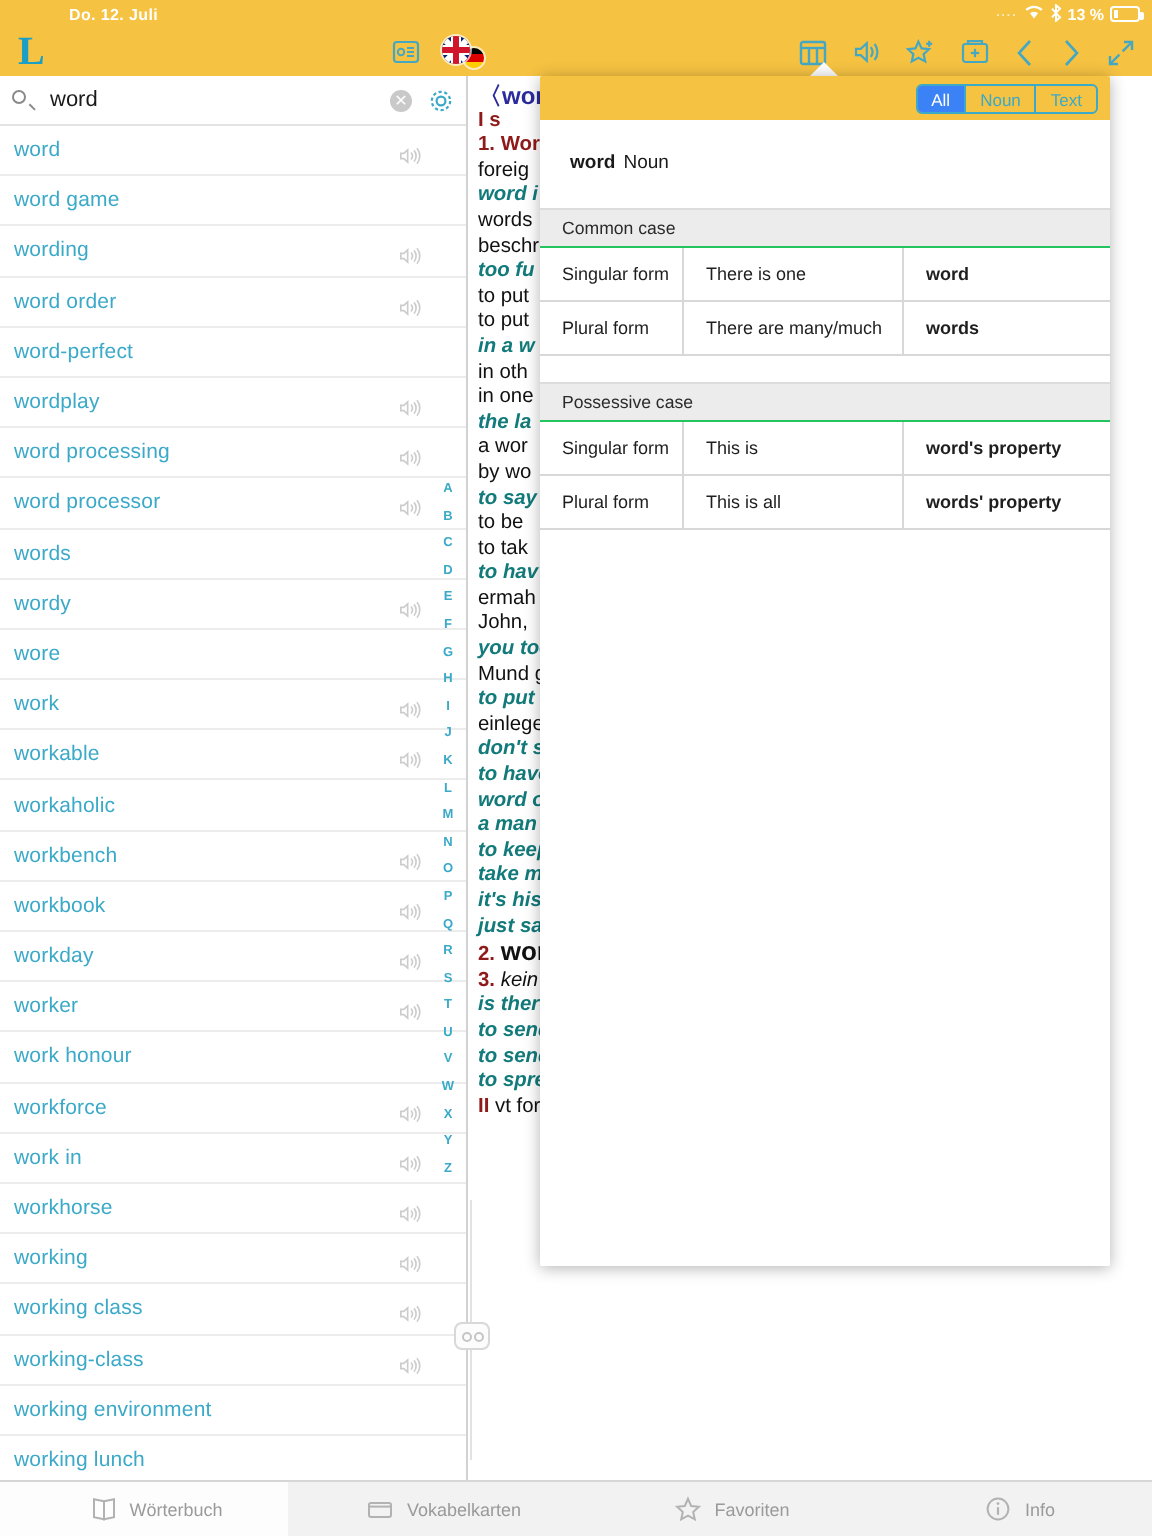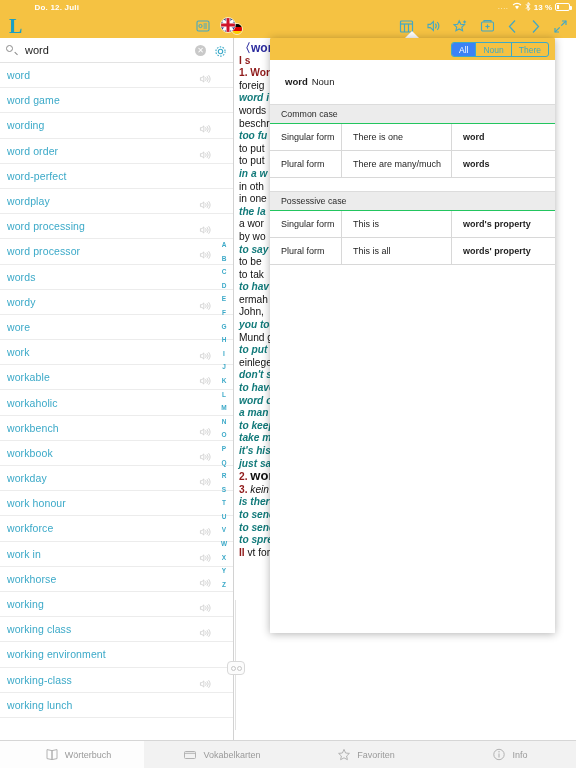--- a/index.html
+++ b/index.html
@@ -437,20 +437,29 @@
           <li class="wl-item">
             <span class="wl-label">workday</span>
             <span class="spk"><svg viewBox="0 0 14 12" width="12" height="10">
                 <path d="M1.5 4.4H3.3L5.6 2.3v7.4L3.3 7.6H1.5Z" stroke="#9b9b9b" stroke-width="1" fill="none"></path>
                 <path d="M7.6 3.9a3.2 3.2 0 0 1 0 4.2" stroke="#9b9b9b" stroke-width="1" fill="none"></path>
                 <path d="M9.4 2.6a5.2 5.2 0 0 1 0 6.8" stroke="#9b9b9b" stroke-width="1" fill="none"></path>
                 <path d="M11.2 1.4a7.2 7.2 0 0 1 0 9.2" stroke="#9b9b9b" stroke-width="1" fill="none"></path>
               </svg></span>
           </li>
           <li class="wl-item">
+            <span class="wl-label">worker</span>
+            <span class="spk"><svg viewBox="0 0 14 12" width="12" height="10">
+                <path d="M1.5 4.4H3.3L5.6 2.3v7.4L3.3 7.6H1.5Z" stroke="#9b9b9b" stroke-width="1" fill="none"></path>
+                <path d="M7.6 3.9a3.2 3.2 0 0 1 0 4.2" stroke="#9b9b9b" stroke-width="1" fill="none"></path>
+                <path d="M9.4 2.6a5.2 5.2 0 0 1 0 6.8" stroke="#9b9b9b" stroke-width="1" fill="none"></path>
+                <path d="M11.2 1.4a7.2 7.2 0 0 1 0 9.2" stroke="#9b9b9b" stroke-width="1" fill="none"></path>
+              </svg></span>
+          </li>
+          <li class="wl-item">
             <span class="wl-label">work honour</span>
           </li>
           <li class="wl-item">
             <span class="wl-label">workforce</span>
             <span class="spk"><svg viewBox="0 0 14 12" width="12" height="10">
                 <path d="M1.5 4.4H3.3L5.6 2.3v7.4L3.3 7.6H1.5Z" stroke="#9b9b9b" stroke-width="1" fill="none"></path>
                 <path d="M7.6 3.9a3.2 3.2 0 0 1 0 4.2" stroke="#9b9b9b" stroke-width="1" fill="none"></path>
                 <path d="M9.4 2.6a5.2 5.2 0 0 1 0 6.8" stroke="#9b9b9b" stroke-width="1" fill="none"></path>
                 <path d="M11.2 1.4a7.2 7.2 0 0 1 0 9.2" stroke="#9b9b9b" stroke-width="1" fill="none"></path>
               </svg></span>
@@ -485,30 +494,30 @@
           <li class="wl-item">
             <span class="wl-label">working class</span>
             <span class="spk"><svg viewBox="0 0 14 12" width="12" height="10">
                 <path d="M1.5 4.4H3.3L5.6 2.3v7.4L3.3 7.6H1.5Z" stroke="#9b9b9b" stroke-width="1" fill="none"></path>
                 <path d="M7.6 3.9a3.2 3.2 0 0 1 0 4.2" stroke="#9b9b9b" stroke-width="1" fill="none"></path>
                 <path d="M9.4 2.6a5.2 5.2 0 0 1 0 6.8" stroke="#9b9b9b" stroke-width="1" fill="none"></path>
                 <path d="M11.2 1.4a7.2 7.2 0 0 1 0 9.2" stroke="#9b9b9b" stroke-width="1" fill="none"></path>
               </svg></span>
           </li>
           <li class="wl-item">
+            <span class="wl-label">working-class</span>
+            <span class="spk"><svg viewBox="0 0 14 12" width="12" height="10">
+                <path d="M1.5 4.4H3.3L5.6 2.3v7.4L3.3 7.6H1.5Z" stroke="#9b9b9b" stroke-width="1" fill="none"></path>
+                <path d="M7.6 3.9a3.2 3.2 0 0 1 0 4.2" stroke="#9b9b9b" stroke-width="1" fill="none"></path>
+                <path d="M9.4 2.6a5.2 5.2 0 0 1 0 6.8" stroke="#9b9b9b" stroke-width="1" fill="none"></path>
+                <path d="M11.2 1.4a7.2 7.2 0 0 1 0 9.2" stroke="#9b9b9b" stroke-width="1" fill="none"></path>
+              </svg></span>
+          </li>
+          <li class="wl-item">
             <span class="wl-label">working environment</span>
-          </li>
-          <li class="wl-item">
-            <span class="wl-label">working-class</span>
-            <span class="spk"><svg viewBox="0 0 14 12" width="12" height="10">
-                <path d="M1.5 4.4H3.3L5.6 2.3v7.4L3.3 7.6H1.5Z" stroke="#9b9b9b" stroke-width="1" fill="none"></path>
-                <path d="M7.6 3.9a3.2 3.2 0 0 1 0 4.2" stroke="#9b9b9b" stroke-width="1" fill="none"></path>
-                <path d="M9.4 2.6a5.2 5.2 0 0 1 0 6.8" stroke="#9b9b9b" stroke-width="1" fill="none"></path>
-                <path d="M11.2 1.4a7.2 7.2 0 0 1 0 9.2" stroke="#9b9b9b" stroke-width="1" fill="none"></path>
-              </svg></span>
           </li>
           <li class="wl-item">
             <span class="wl-label">working lunch</span>
           </li>
         </ul>
       <div class="alpha-index" id="alphaidx">
           <div>A</div>
           <div>B</div>
           <div>C</div>
           <div>D</div>
@@ -602,21 +611,21 @@
       <span class="romnum">II</span>
       <span class="plain">vt formulieren</span>
     </div>
   </div>
 
   <div class="popup">
     <div class="popup-head">
       <div class="segbar" id="segbar">
           <div class="seg active">All</div>
           <div class="seg">Noun</div>
-          <div class="seg">There</div>
+          <div class="seg">Text</div>
         </div>
     </div>
     <div class="popup-body">
       <div class="pb-title">
         <b>word</b>
         <span>Noun</span>
       </div>
       <div id="popup-sections">
           <div class="sect-head">Common case</div>
           <div class="grid-row">

